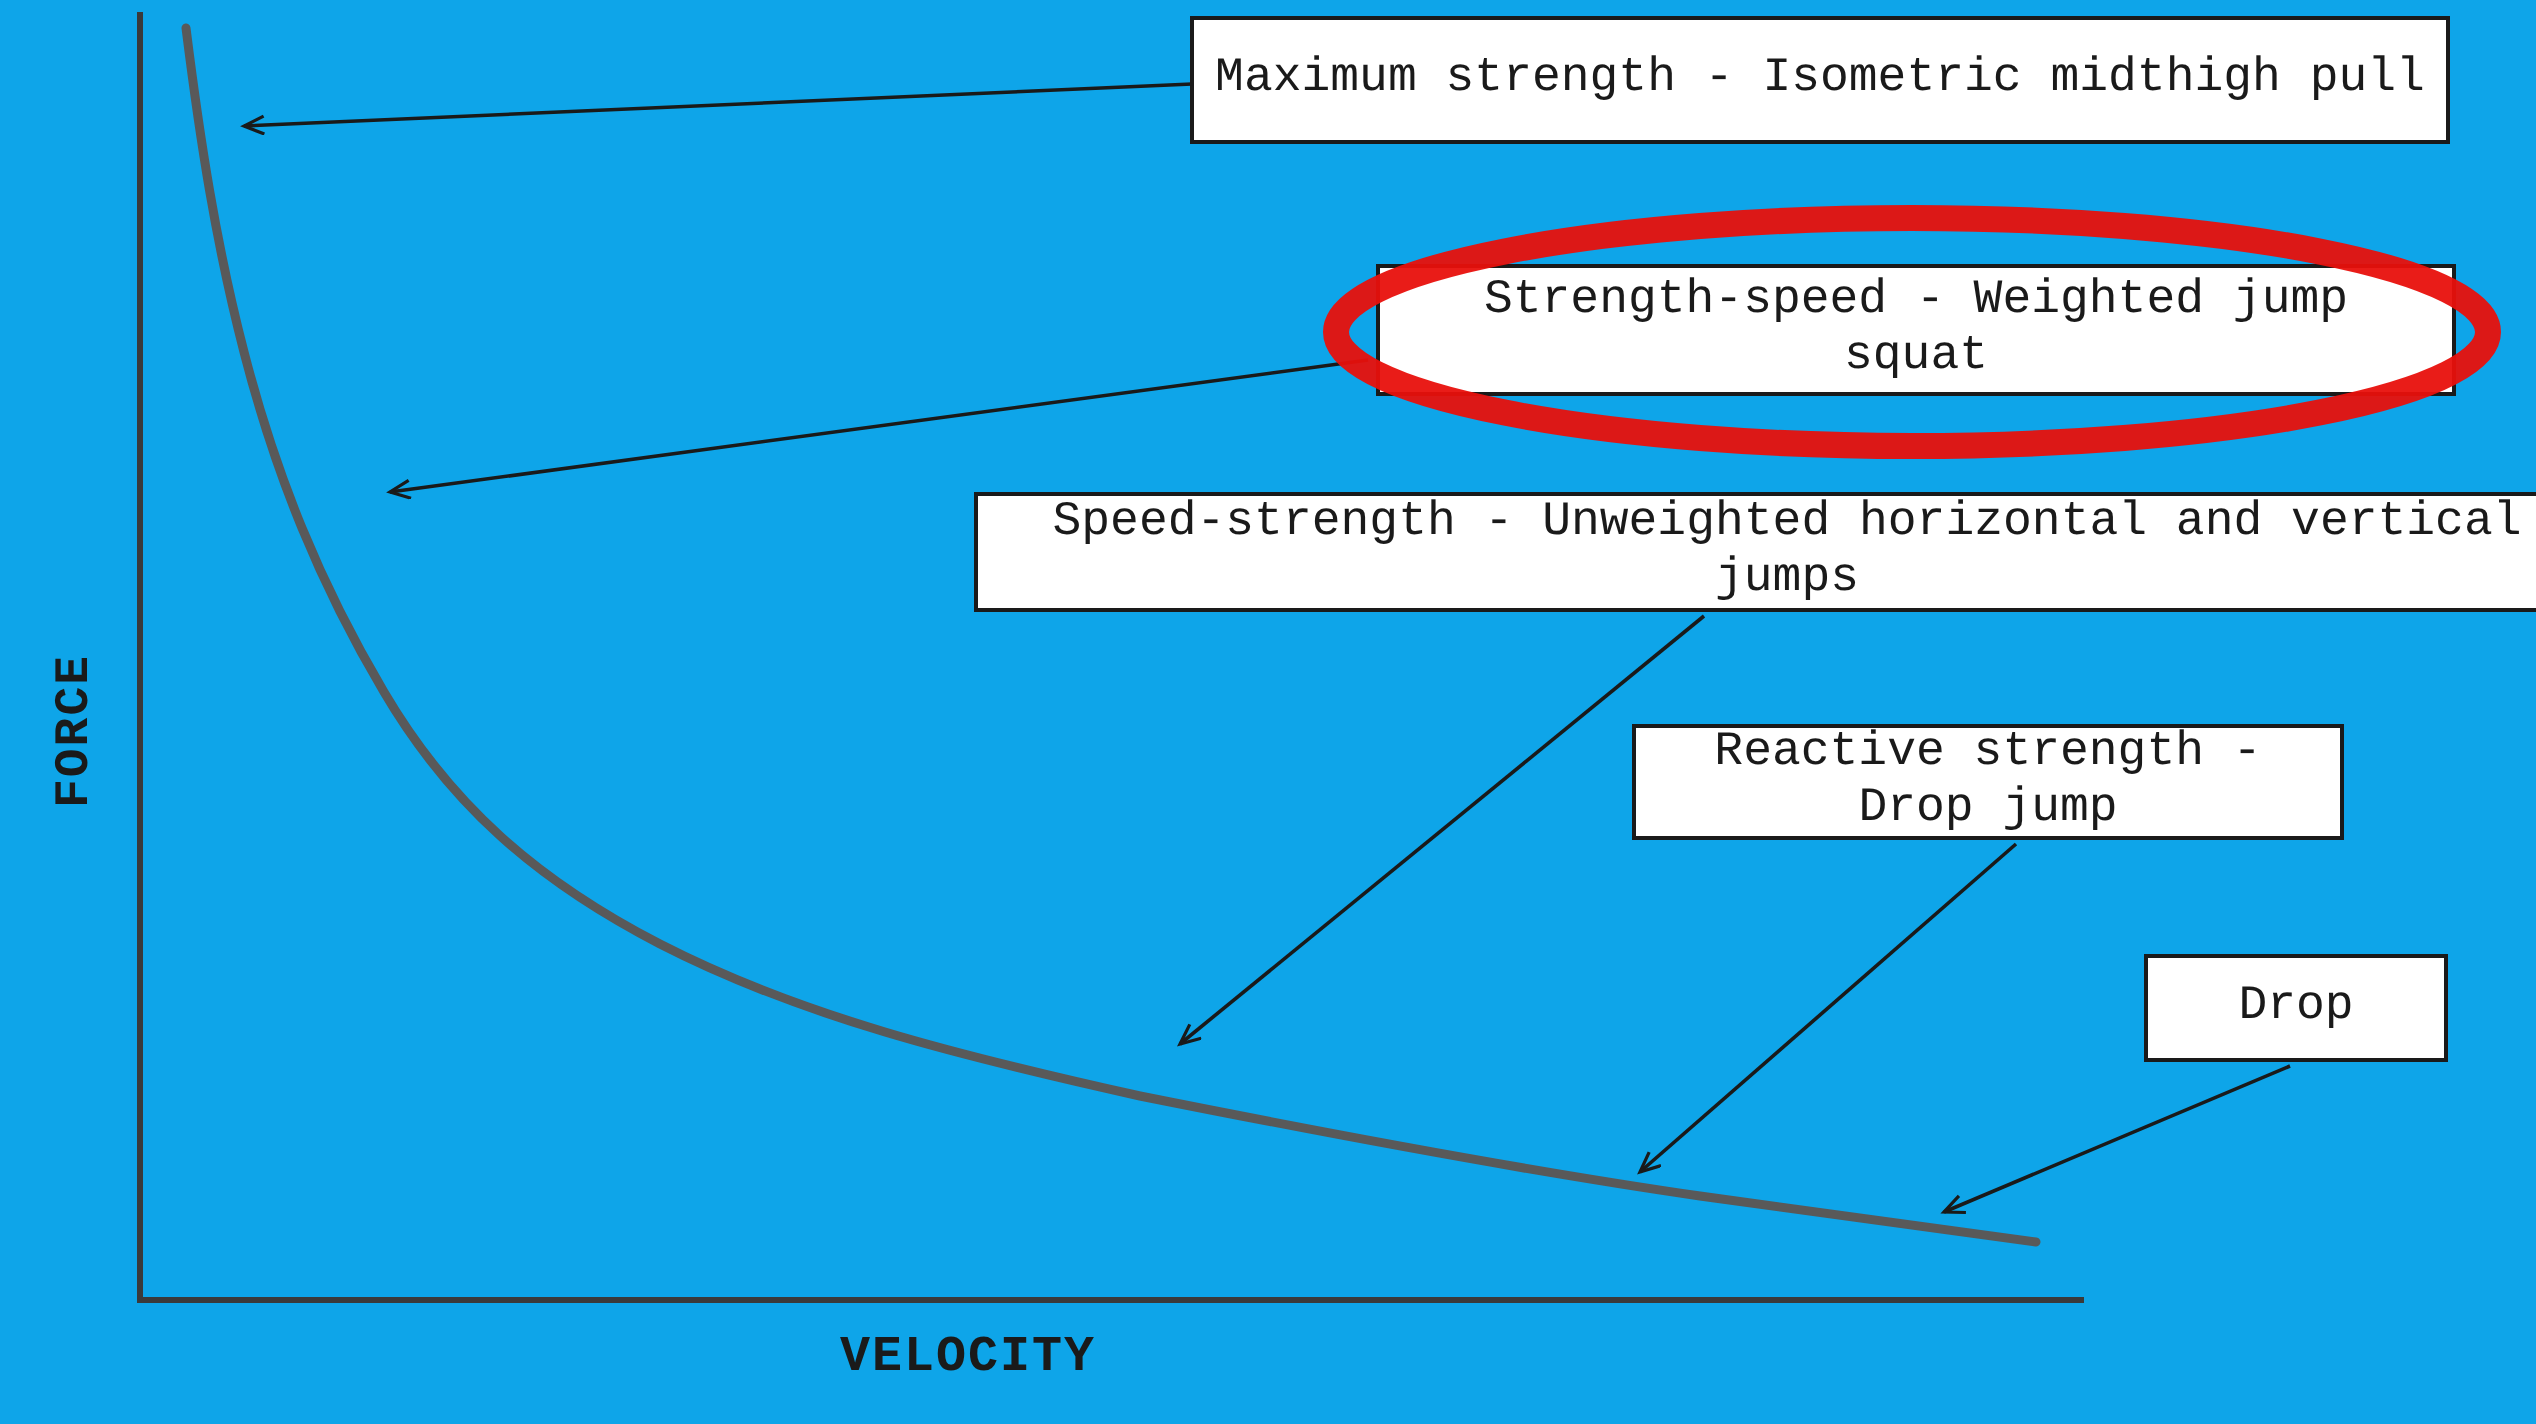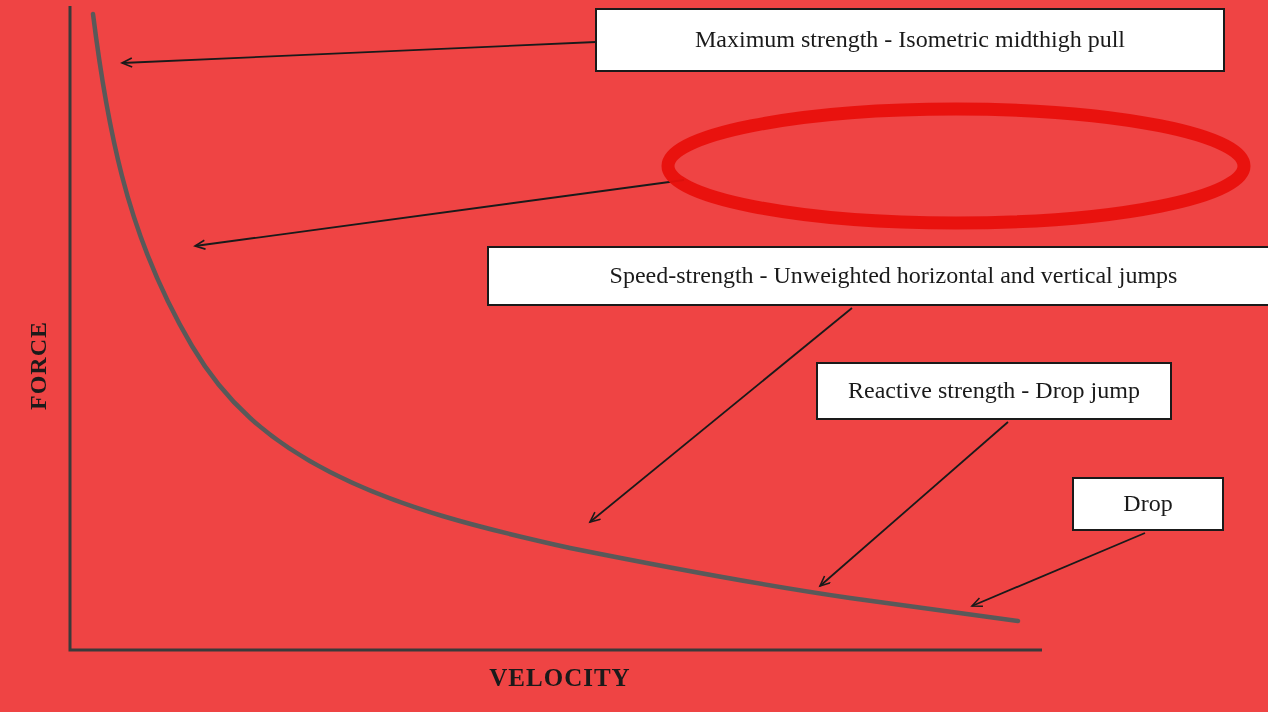--- a/index.html
+++ b/index.html
@@ -4,22 +4,22 @@
 <style>
   html, body {
     margin: 0;
     padding: 0;
     background: #ffffff;
   }
   #stage {
     position: relative;
     width: 1268px;
     height: 712px;
-    background: #ef4444;
-    font-family: Liberation Serif, serif;
+    background: #0ea5e9;
+    font-family: Liberation Mono, monospace;
     overflow: hidden;
   }
   #diagram-svg {
     position: absolute;
     left: 0;
     top: 0;
     width: 1268px;
     height: 712px;
     pointer-events: none;
     z-index: 3;
@@ -58,33 +58,35 @@
     width: 120px;
     text-align: center;
     font-size: 24px;
     transform: rotate(-90deg);
     transform-origin: center center;
   }
   #x-axis-label {
     left: 420px;
     top: 664px;
     width: 280px;
-    text-align: center;
     font-size: 25px;
   }
 </style>
 </head>
 <body>
 
 <div id="stage">
 
   <div class="anno-box" id="box-maximum-strength">
     <span>Maximum strength - Isometric midthigh pull</span>
   </div>
 
+  <div class="anno-box" id="box-strength-speed">
+    <span>Strength-speed - Weighted jump squat</span>
+  </div>
 
   <div class="anno-box" id="box-speed-strength">
     <span>Speed-strength - Unweighted horizontal and vertical jumps</span>
   </div>
 
   <div class="anno-box" id="box-reactive-strength">
     <span>Reactive strength - Drop jump</span>
   </div>
 
   <div class="anno-box" id="box-speed">

